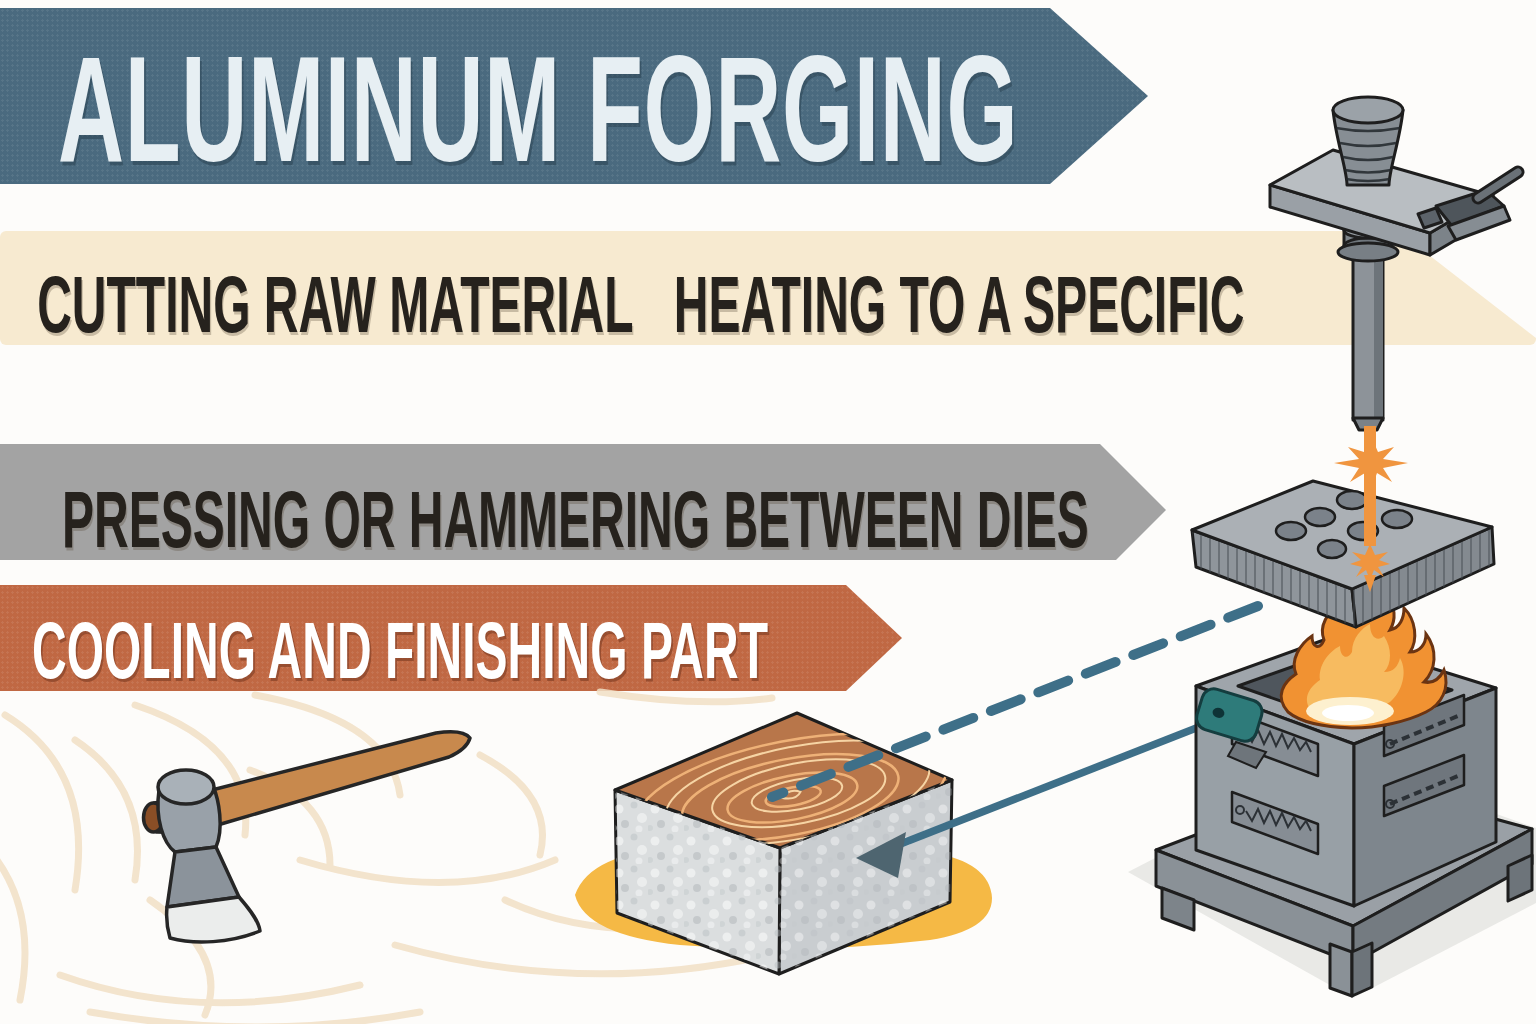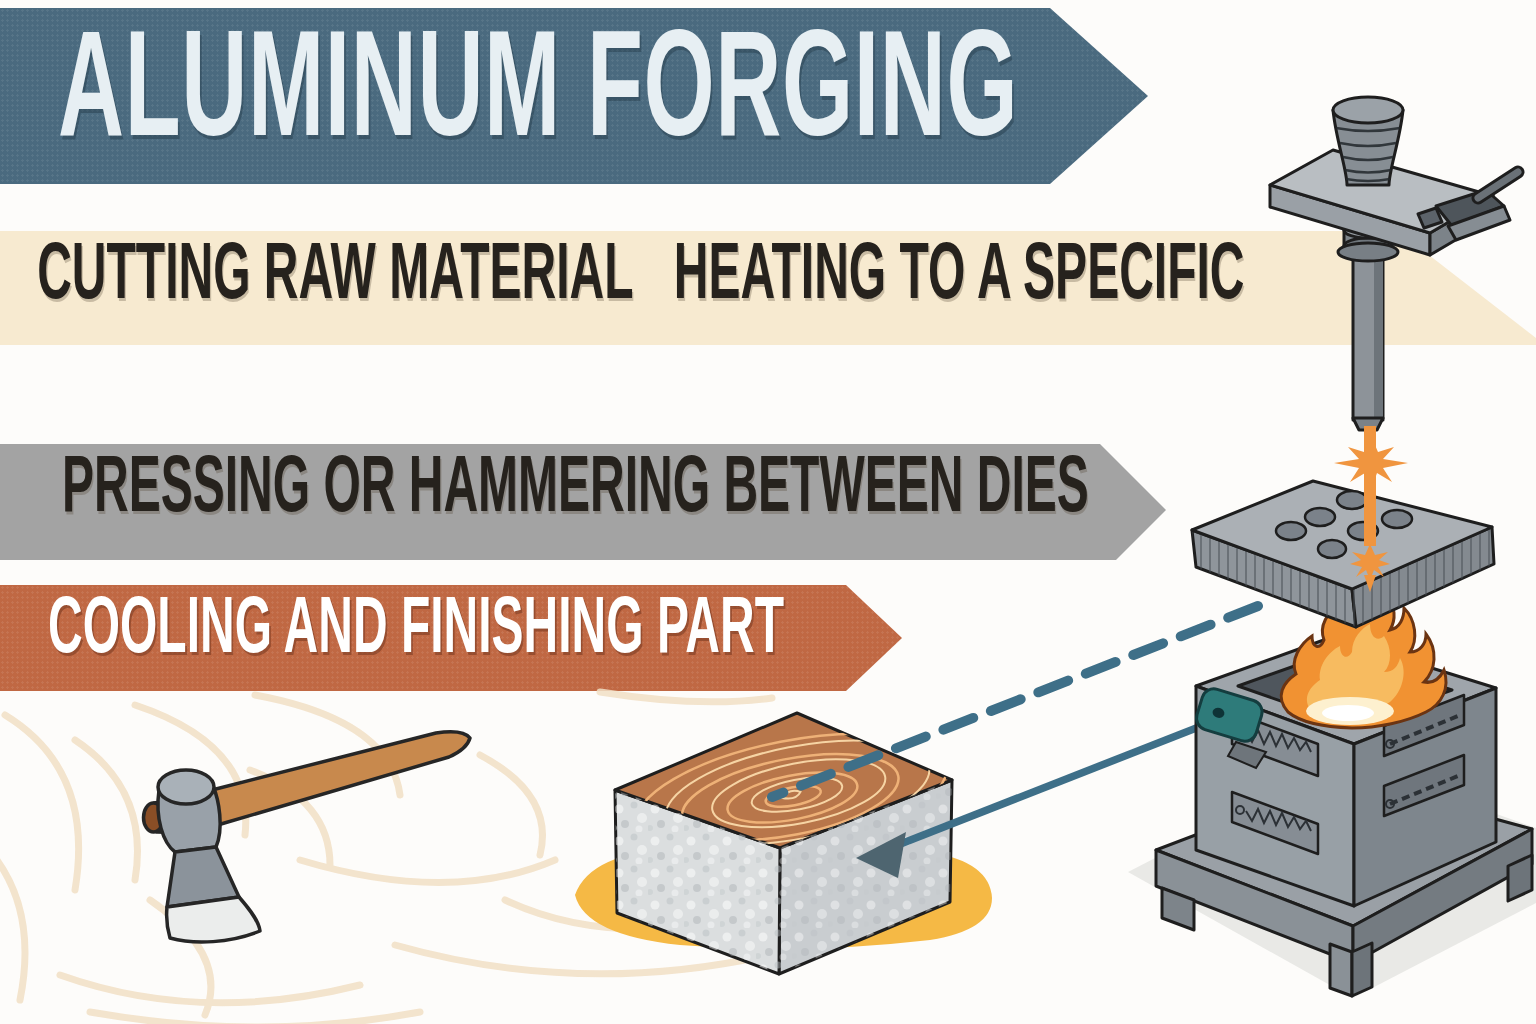--- a/index.html
+++ b/index.html
@@ -1,50 +1,51 @@
 <!DOCTYPE html>
 <html><head>
 <meta charset="utf-8">
 <style>
   html,body{margin:0;padding:0;background:#ffffff;}
   .stage{
     position:relative;width:1536px;height:1024px;overflow:hidden;
     background:#fdfcfa;font-family:"Liberation Sans",sans-serif;
   }
-  .banner{position:absolute;display:flex;align-items:flex-start;}
+  .banner{position:absolute;display:flex;align-items:flex-end;}
   .b-title{
     left:0;top:8px;width:1148px;height:176px;background:#4a6a7f;
     clip-path:polygon(0 0,1050px 0,1148px 88px,1050px 176px,0 176px);
     background-image:radial-gradient(rgba(255,255,255,.07) 1px,transparent 1.4px);
     background-size:5px 5px;
   }
   .b-cream1{
     left:0;top:231px;width:1536px;height:114px;background:#f7ead0;
     clip-path:polygon(0 0,1398px 0,1536px 107px,1536px 114px,0 114px);
+    border-radius:6px;
   }
   .b-rust1{
     left:0;top:340px;width:520px;height:103px;background:#c06843;
     clip-path:polygon(0 0,452px 0,520px 51px,452px 103px,0 103px);
     background-image:radial-gradient(rgba(255,255,255,.08) 1px,transparent 1.4px);
     background-size:5px 5px;
   }
   .b-cream2{
     left:0;top:444px;width:1166px;height:116px;background:#a3a3a3;
     clip-path:polygon(0 0,1100px 0,1166px 66px,1100px 132px,0 132px);
   }
   .b-rust2{
     left:0;top:585px;width:902px;height:106px;background:#c06843;
     clip-path:polygon(0 0,846px 0,902px 53px,846px 106px,0 106px);
     background-image:radial-gradient(rgba(255,255,255,.08) 1px,transparent 1.4px);
     background-size:5px 5px;
   }
   .scalewrap{display:inline-block;transform-origin:0 50%;white-space:nowrap;line-height:1;}
   .pad-title{padding-left:58px;}
   .pad-62{padding-left:62px;}
-  .pad-52{padding-left:48px;}
+  .pad-52{padding-left:32px;}
   .t-title{
     font-size:150px;font-weight:700;color:#e7eff3;letter-spacing:1px;
     transform:scaleX(0.61);text-shadow:3px 4px 0 rgba(23,44,57,0.35);
   }
   .t-dark{
     font-size:80px;font-weight:700;color:#26221d;
     transform:scaleX(0.60);text-shadow:2px 3px 0 rgba(80,65,45,0.28);
   }
   .t-white{
     font-size:76px;font-weight:700;color:#ffffff;

